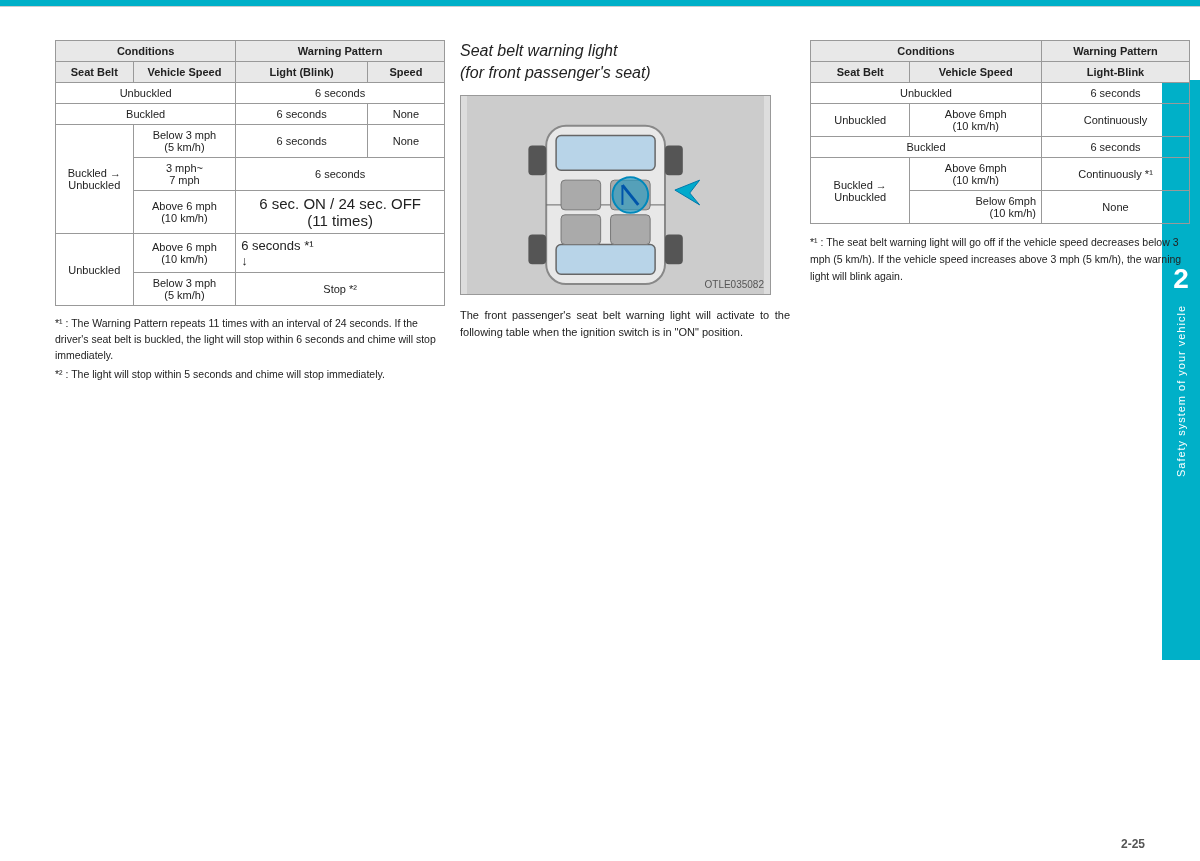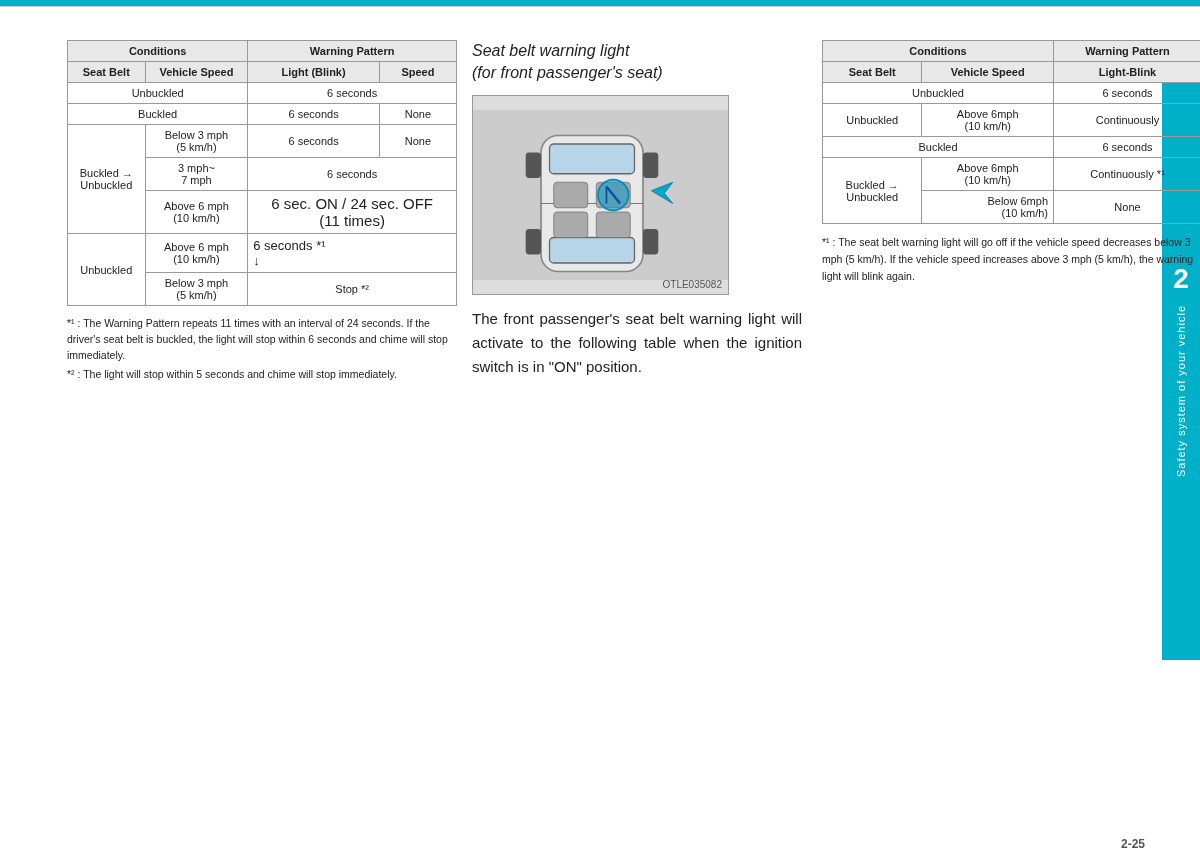--- a/index.html
+++ b/index.html
@@ -51,21 +51,20 @@
       white-space: nowrap;
     }
 
     
     .content {
       position: absolute;
       top: 40px;
       left: 55px;
       right: 55px;
       bottom: 40px;
-      margin-left: 12px;
     }
 
     
     .left-section {
       position: absolute;
       left: 0;
       top: 0;
       width: 390px;
     }
 
@@ -110,42 +109,42 @@
 
     .middle-title {
       font-size: 16px;
       font-weight: normal;
       font-style: italic;
       margin-bottom: 10px;
       line-height: 1.4;
     }
 
     .car-image {
-      width: 257px;
+      width: 311px;
       height: 200px;
       background: #ddd;
       border: 1px solid #999;
       position: relative;
       display: flex;
       align-items: center;
       justify-content: center;
       overflow: hidden;
     }
 
     .car-image-label {
       position: absolute;
       bottom: 4px;
       right: 6px;
       font-size: 10px;
       color: #555;
     }
 
     .description-text {
       margin-top: 12px;
-      font-size: 15px;
+      font-size: 11px;
       line-height: 1.6;
       text-align: justify;
     }
 
     
     .right-section {
       position: absolute;
       left: 755px;
       top: 0;
       width: 380px;

